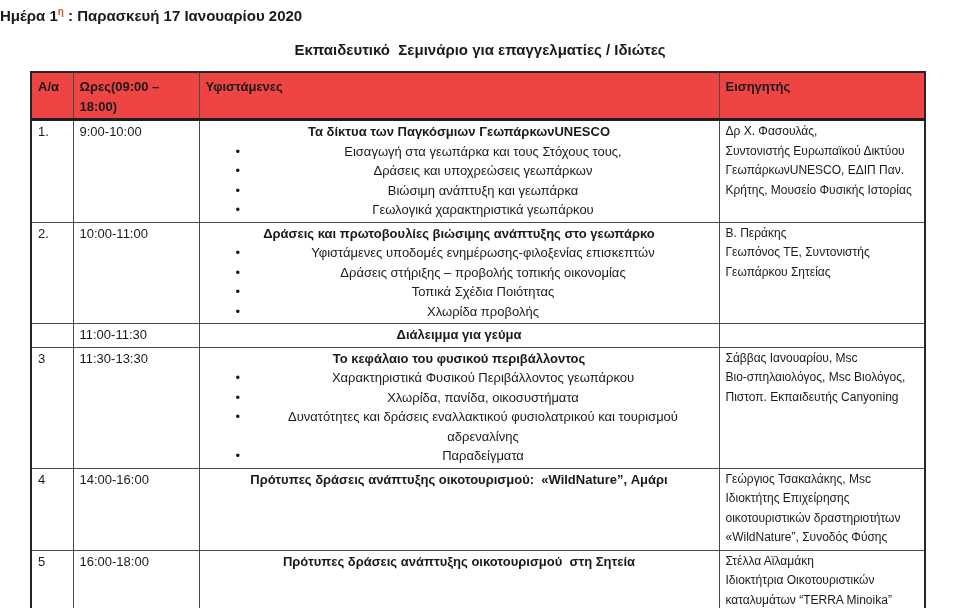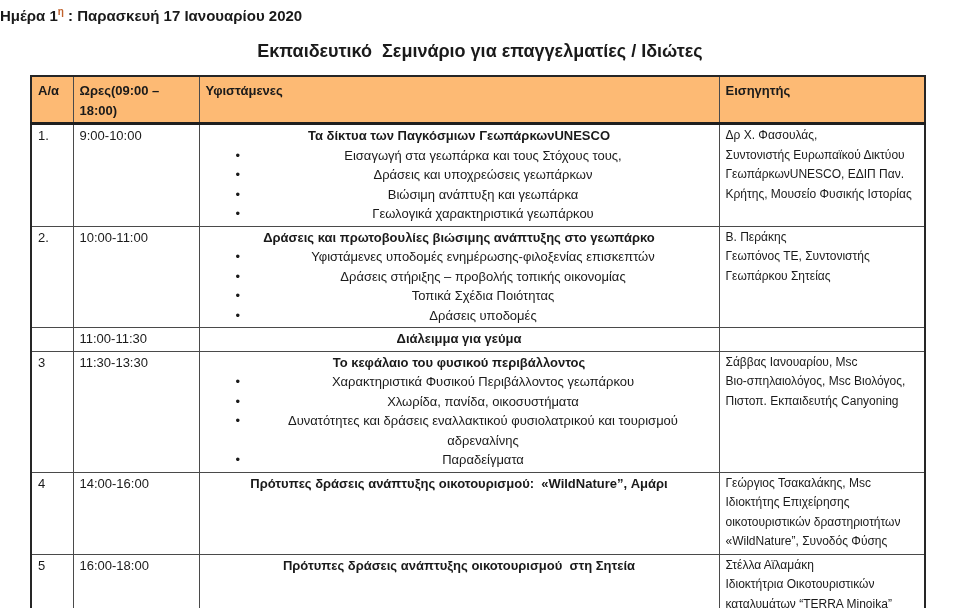--- a/index.html
+++ b/index.html
@@ -24,42 +24,42 @@
     white-space: pre-wrap;
   }
   .doc-title sup {
     font-size: 10px;
     color: #c0622c;
     font-weight: bold;
   }
   .doc-subtitle {
     text-align: center;
     font-weight: bold;
-    font-size: 18px;
+    font-size: 15px;
     margin-top: 17px;
     white-space: pre-wrap;
   }
   table.schedule {
     border-collapse: collapse;
     table-layout: fixed;
     width: 894px;
     margin: 13px 0 0 30px;
     border: 2px solid #262626;
     font-size: 13px;
   }
   table.schedule td, table.schedule th {
     border: 1px solid #4a4a4a;
     vertical-align: top;
     padding: 1px 6px 2px 6px;
     line-height: 19.5px;
     overflow: hidden;
     text-align: left;
   }
   table.schedule th {
-    background: #fdba74;
+    background: #ef4444;
     font-weight: bold;
     border-bottom: 3px solid #1f1f1f;
     border-top: 2px solid #262626;
     padding-top: 4px;
   }
   .c-num   { width: 42px; }
   .c-time  { width: 126px; }
   .c-cont  { width: 520px; }
   .c-spk   { width: 206px; }
   tr.h-head  { height: 38px; }
@@ -136,21 +136,21 @@
     </tr>
 
     <tr class="h-row2">
       <td>2.</td>
       <td>10:00-11:00</td>
       <td>
         <div class="topic">Δράσεις και πρωτοβουλίες βιώσιμης ανάπτυξης στο γεωπάρκο</div>
         <div class="bullet-item">Υφιστάμενες υποδομές ενημέρωσης-φιλοξενίας επισκεπτών</div>
         <div class="bullet-item">Δράσεις στήριξης – προβολής τοπικής οικονομίας</div>
         <div class="bullet-item">Τοπικά Σχέδια Ποιότητας</div>
-        <div class="bullet-item">Δράσεις υποδομές</div>
+        <div class="bullet-item">Χλωρίδα προβολής</div>
       </td>
       <td class="spk">
         <div class="spk-name">Β. Περάκης</div>
         <div class="spk-role">Γεωπόνος ΤΕ, Συντονιστής Γεωπάρκου Σητείας</div>
       </td>
     </tr>
 
     <tr class="h-break">
       <td></td>
       <td>11:00-11:30</td>

